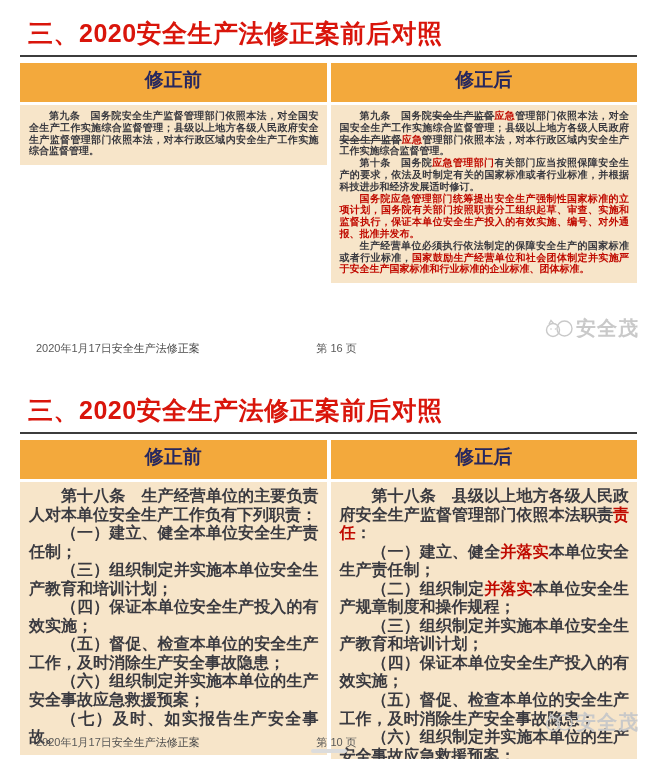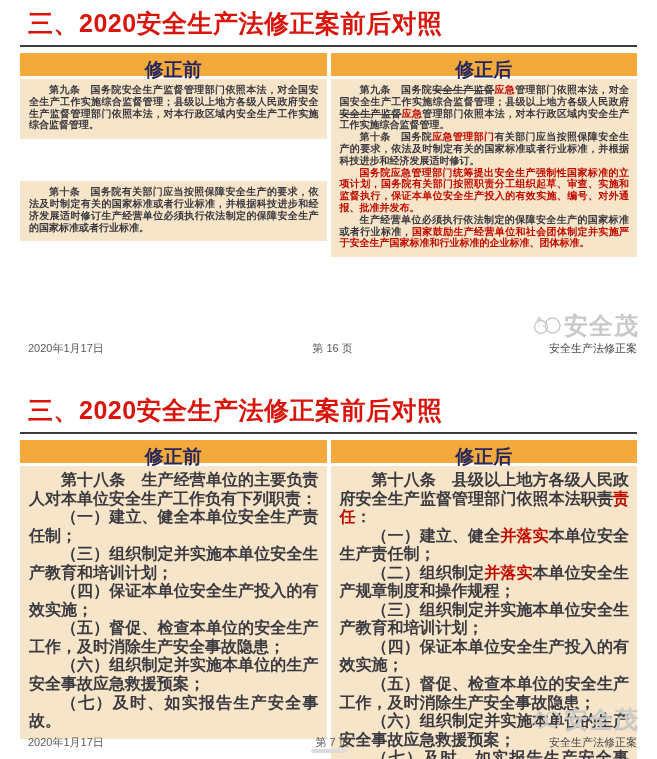--- a/index.html
+++ b/index.html
@@ -12,54 +12,54 @@
     --footer-text:#595959;
     --watermark:#c9c9c9;
     --rule:#3c3c3c;
   }
   *{box-sizing:border-box}
   html,body{margin:0;padding:0}
   body{
     width:657px;height:759px;background:#ffffff;overflow:hidden;position:relative;
     font-family:"Liberation Sans","DejaVu Sans",sans-serif;
   }
-  .slide{position:relative;height:380px;padding:8px 20px 0;background:#fff}
+  .slide{position:relative;height:380px;padding:18px 20px 0;background:#fff}
   .slide-2{height:379px;padding-top:15px}
   .slide-title{
     margin:0 0 0 8px;font-size:25px;line-height:1.2;font-weight:800;
     color:var(--title-red);letter-spacing:.5px;white-space:nowrap;
   }
   .title-rule{height:2px;background:var(--rule);margin-top:7px}
   .cmp-table{margin-top:6px}
   .cmp-header{display:flex;gap:4px}
   .hdr-cell{
     flex:1;background:var(--header-bg);color:var(--header-text);
-    font-weight:800;font-size:19px;text-align:center;height:23px;line-height:33px;
+    font-weight:800;font-size:19px;text-align:center;height:39px;line-height:33px;
   }
   .cmp-body{display:flex;gap:4px;margin-top:3px;align-items:flex-start}
   .cell-body{flex:1;min-width:0;font-size:10px;line-height:1.18;color:var(--body-text);font-weight:600}
   .slide-2 .cell-body{font-size:16px;line-height:1.16}
   .block{background:var(--cell-bg);padding:5px 8px 8px 9px}
   .block + .block{margin-top:42px}
   .para{margin:0;text-indent:2em;text-align:justify}
   .run-n{}
   .run-red{color:var(--red-text);font-weight:800}
   .run-del{font-weight:800;text-decoration:line-through}
   .footer{
-    position:absolute;left:28px;right:20px;bottom:24px;
+    position:absolute;left:36px;right:20px;bottom:24px;
     font-size:11px;color:var(--footer-text);
-    display:flex;justify-content:space-between;align-items:baseline;
+    display:flex;align-items:baseline;
   }
   .slide-2 .footer{bottom:9px}
   .f-page{position:absolute;left:50%;transform:translateX(-50%)}
   .wm-sub{font-size:11px;color:#4a4a4a}
   .watermark{
     position:absolute;right:18px;bottom:38px;
     display:flex;align-items:center;gap:3px;
-    color:var(--watermark);font-size:24px;font-weight:700;letter-spacing:1px;
+    color:var(--watermark);font-size:20px;font-weight:700;letter-spacing:1px;
   }
   .slide-2 .watermark{bottom:23px}
   .watermark svg{display:block}
   .bottom-dash{
     position:absolute;left:50%;transform:translateX(-50%);bottom:6px;
     width:36px;height:4px;background:#dcdcdc;border-radius:2px;
   }
 </style>
 </head>
 <body>
@@ -70,23 +70,20 @@
 
   <div class="cmp-table">
     <div class="cmp-header">
       <div class="hdr-cell">修正前</div>
       <div class="hdr-cell">修正后</div>
     </div>
     <div class="cmp-body">
       <div class="cell-body">
           <div class="block">
             <p class="para"><span class="run-n">第九条　国务院安全生产监督管理部门依照本法，对全国安全生产工作实施综合监督管理；县级以上地方各级人民政府安全生产监督管理部门依照本法，对本行政区域内安全生产工作实施综合监督管理。</span></p>
-          </div>
-          <div class="block">
-            <p class="para"><span class="run-n">第十条　国务院有关部门应当按照保障安全生产的要求，依法及时制定有关的国家标准或者行业标准，并根据科技进步和经济发展适时修订生产经营单位必须执行依法制定的保障安全生产的国家标准或者行业标准。</span></p>
           </div>
         </div>
       <div class="cell-body">
           <div class="block">
             <p class="para"><span class="run-n">第九条　国务院</span><span class="run-del">安全生产监督</span><span class="run-red">应急</span><span class="run-n">管理部门依照本法，对全国安全生产工作实施综合监督管理；县级以上地方各级人民政府</span><span class="run-del">安全生产监督</span><span class="run-red">应急</span><span class="run-n">管理部门依照本法，对本行政区域内安全生产工作实施综合监督管理。</span></p>
             <p class="para"><span class="run-n">第十条　国务院</span><span class="run-red">应急管理部门</span><span class="run-n">有关部门应当按照保障安全生产的要求，依法及时制定有关的国家标准或者行业标准，并根据科技进步和经济发展适时修订。</span></p>
             <p class="para"><span class="run-red">国务院应急管理部门统筹提出安全生产强制性国家标准的立项计划，国务院有关部门按照职责分工组织起草、审查、实施和监督执行，保证本单位安全生产投入的有效实施、编号、对外通报、批准并发布。</span></p>
             <p class="para"><span class="run-n">生产经营单位必须执行依法制定的保障安全生产的国家标准或者行业标准，</span><span class="run-red">国家鼓励生产经营单位和社会团体制定并实施严于安全生产国家标准和行业标准的企业标准、团体标准。</span></p>
           </div>
         </div>
@@ -157,18 +154,18 @@
         <circle cx="21.5" cy="10.5" r="7.5"></circle>
         <circle cx="8" cy="11" r="0.8" fill="#c9c9c9" stroke="none"></circle>
         <circle cx="12.5" cy="11" r="0.8" fill="#c9c9c9" stroke="none"></circle>
       </svg>
     </span>
     <span>安全茂</span>
   </div>
 
   <div class="footer">
     <span class="f-date">2020年1月17日</span>
-    <span class="f-page">第 7 页</span>
+    <span class="f-page">第 10 页</span>
     <span class="wm-sub">安全生产法修正案</span>
   </div>
 </section>
 
 <div class="bottom-dash"></div>
 
 </body></html>

